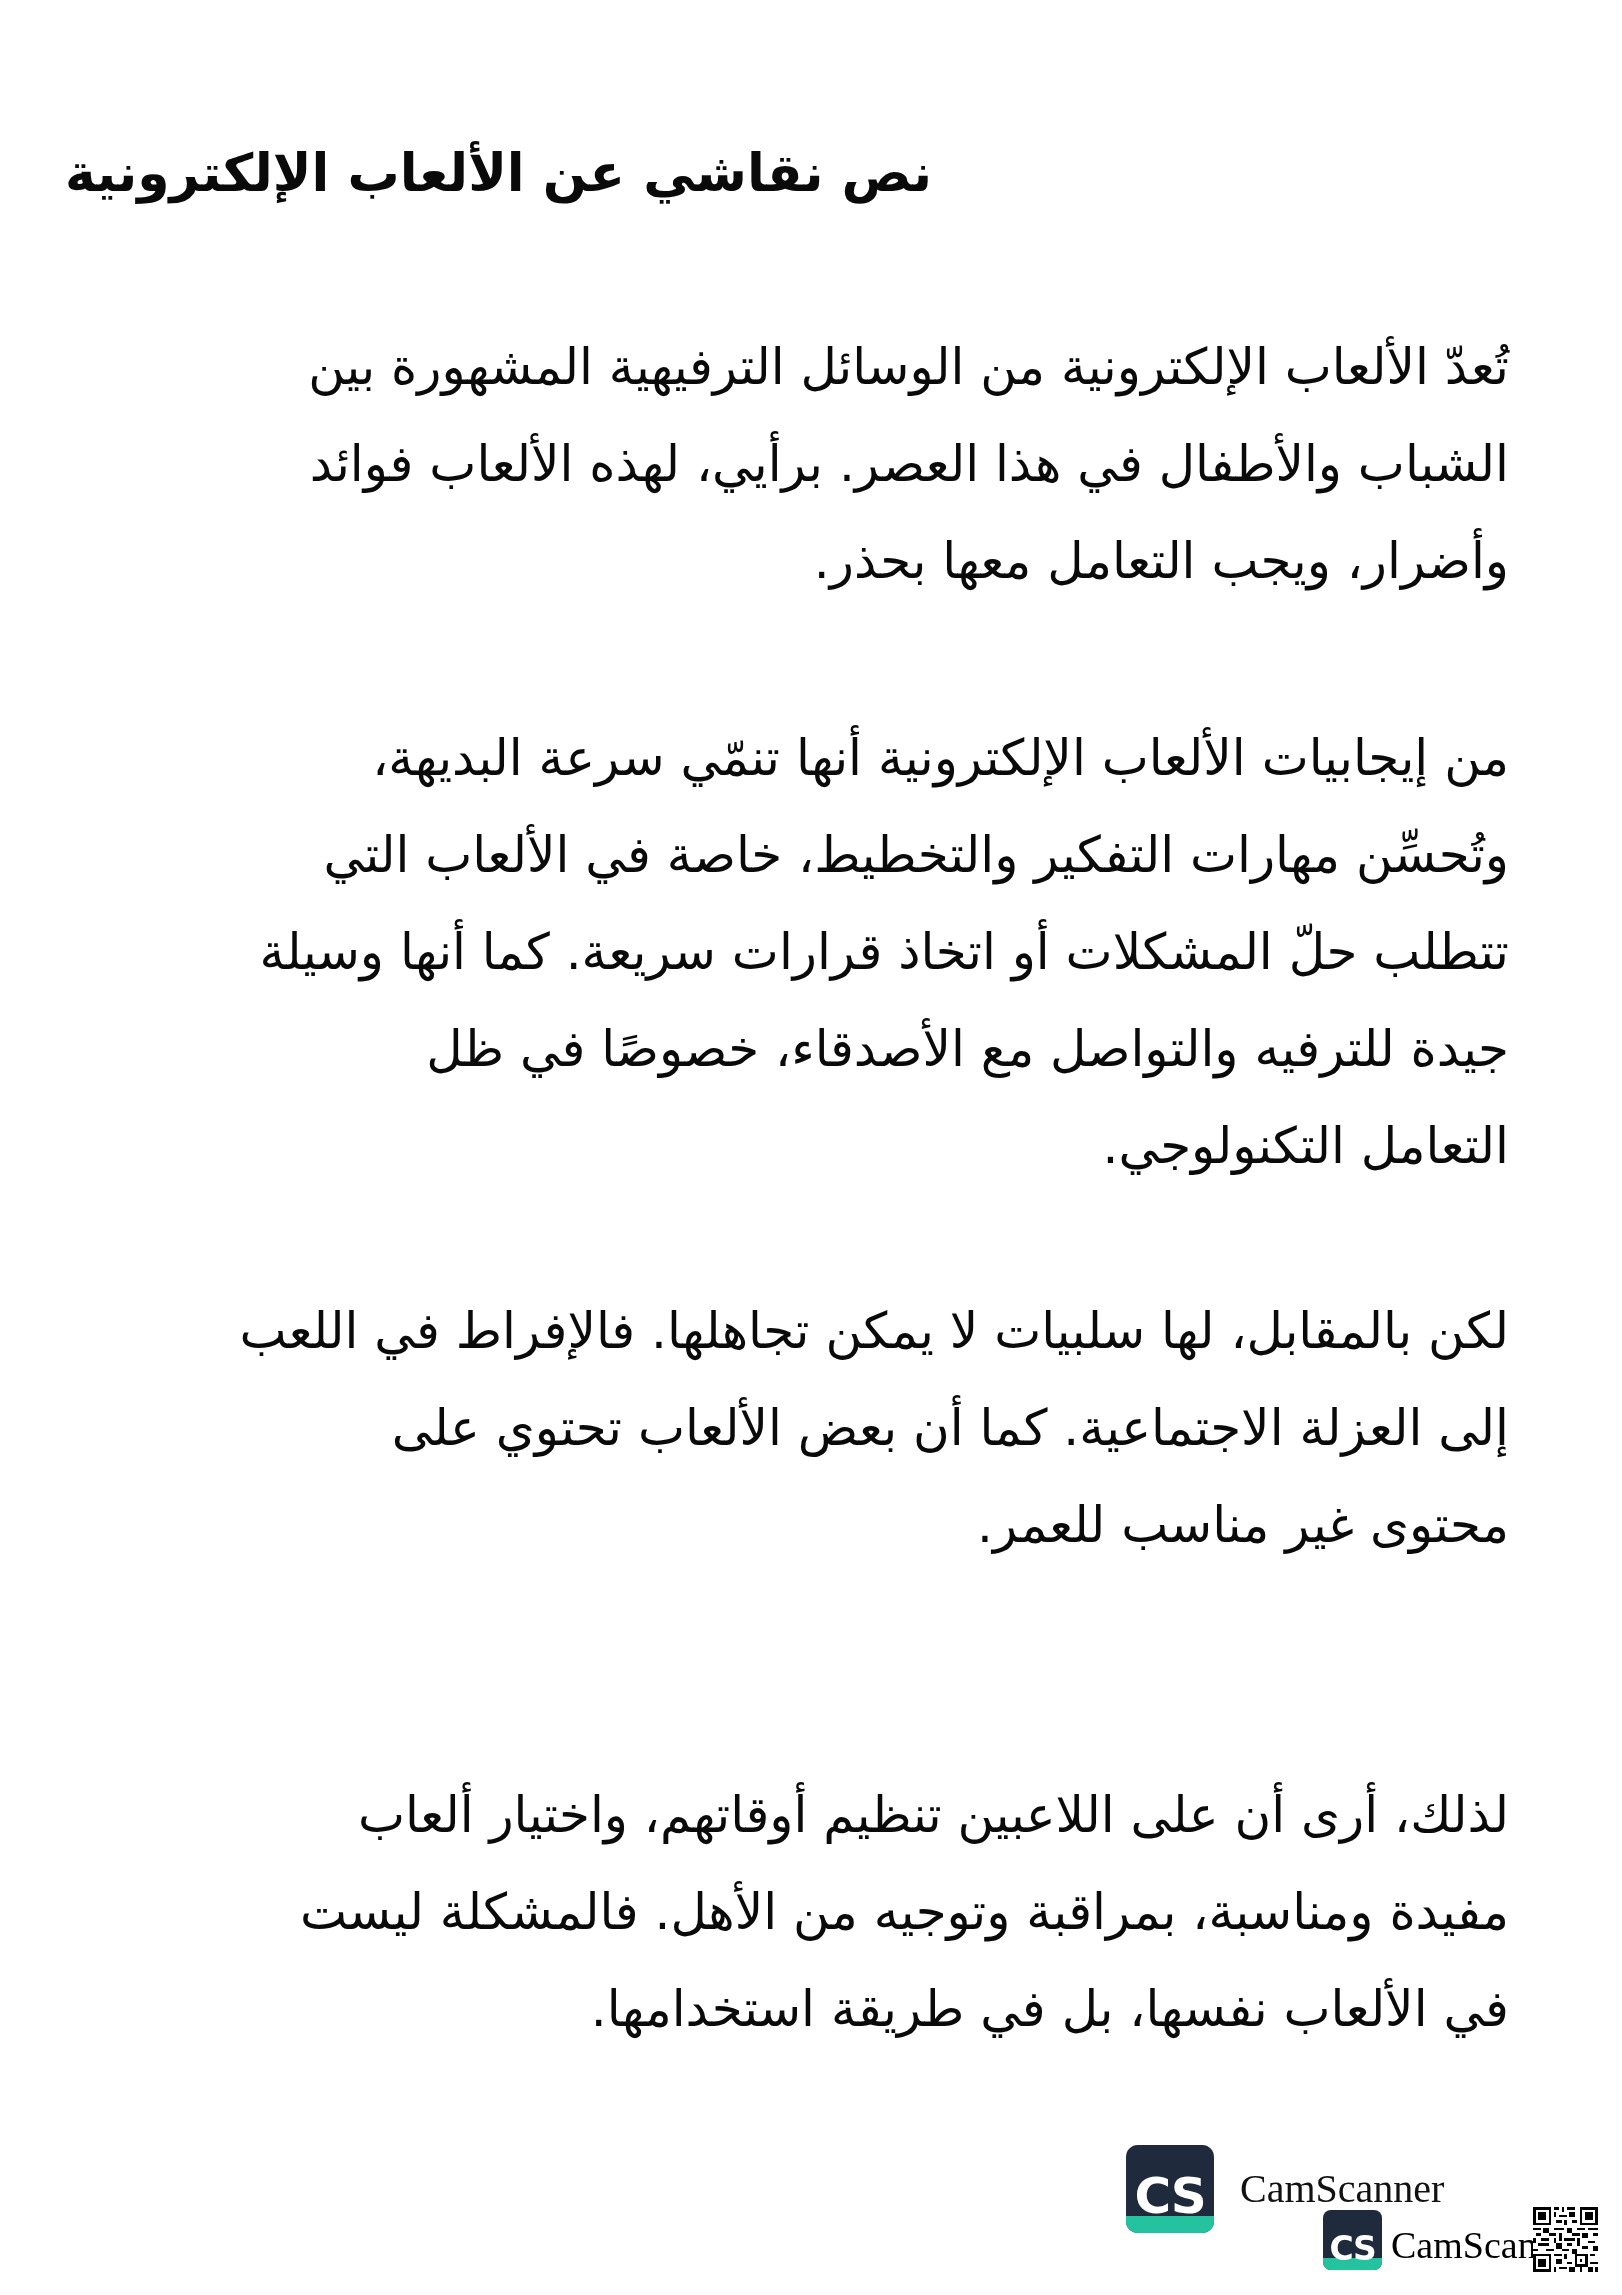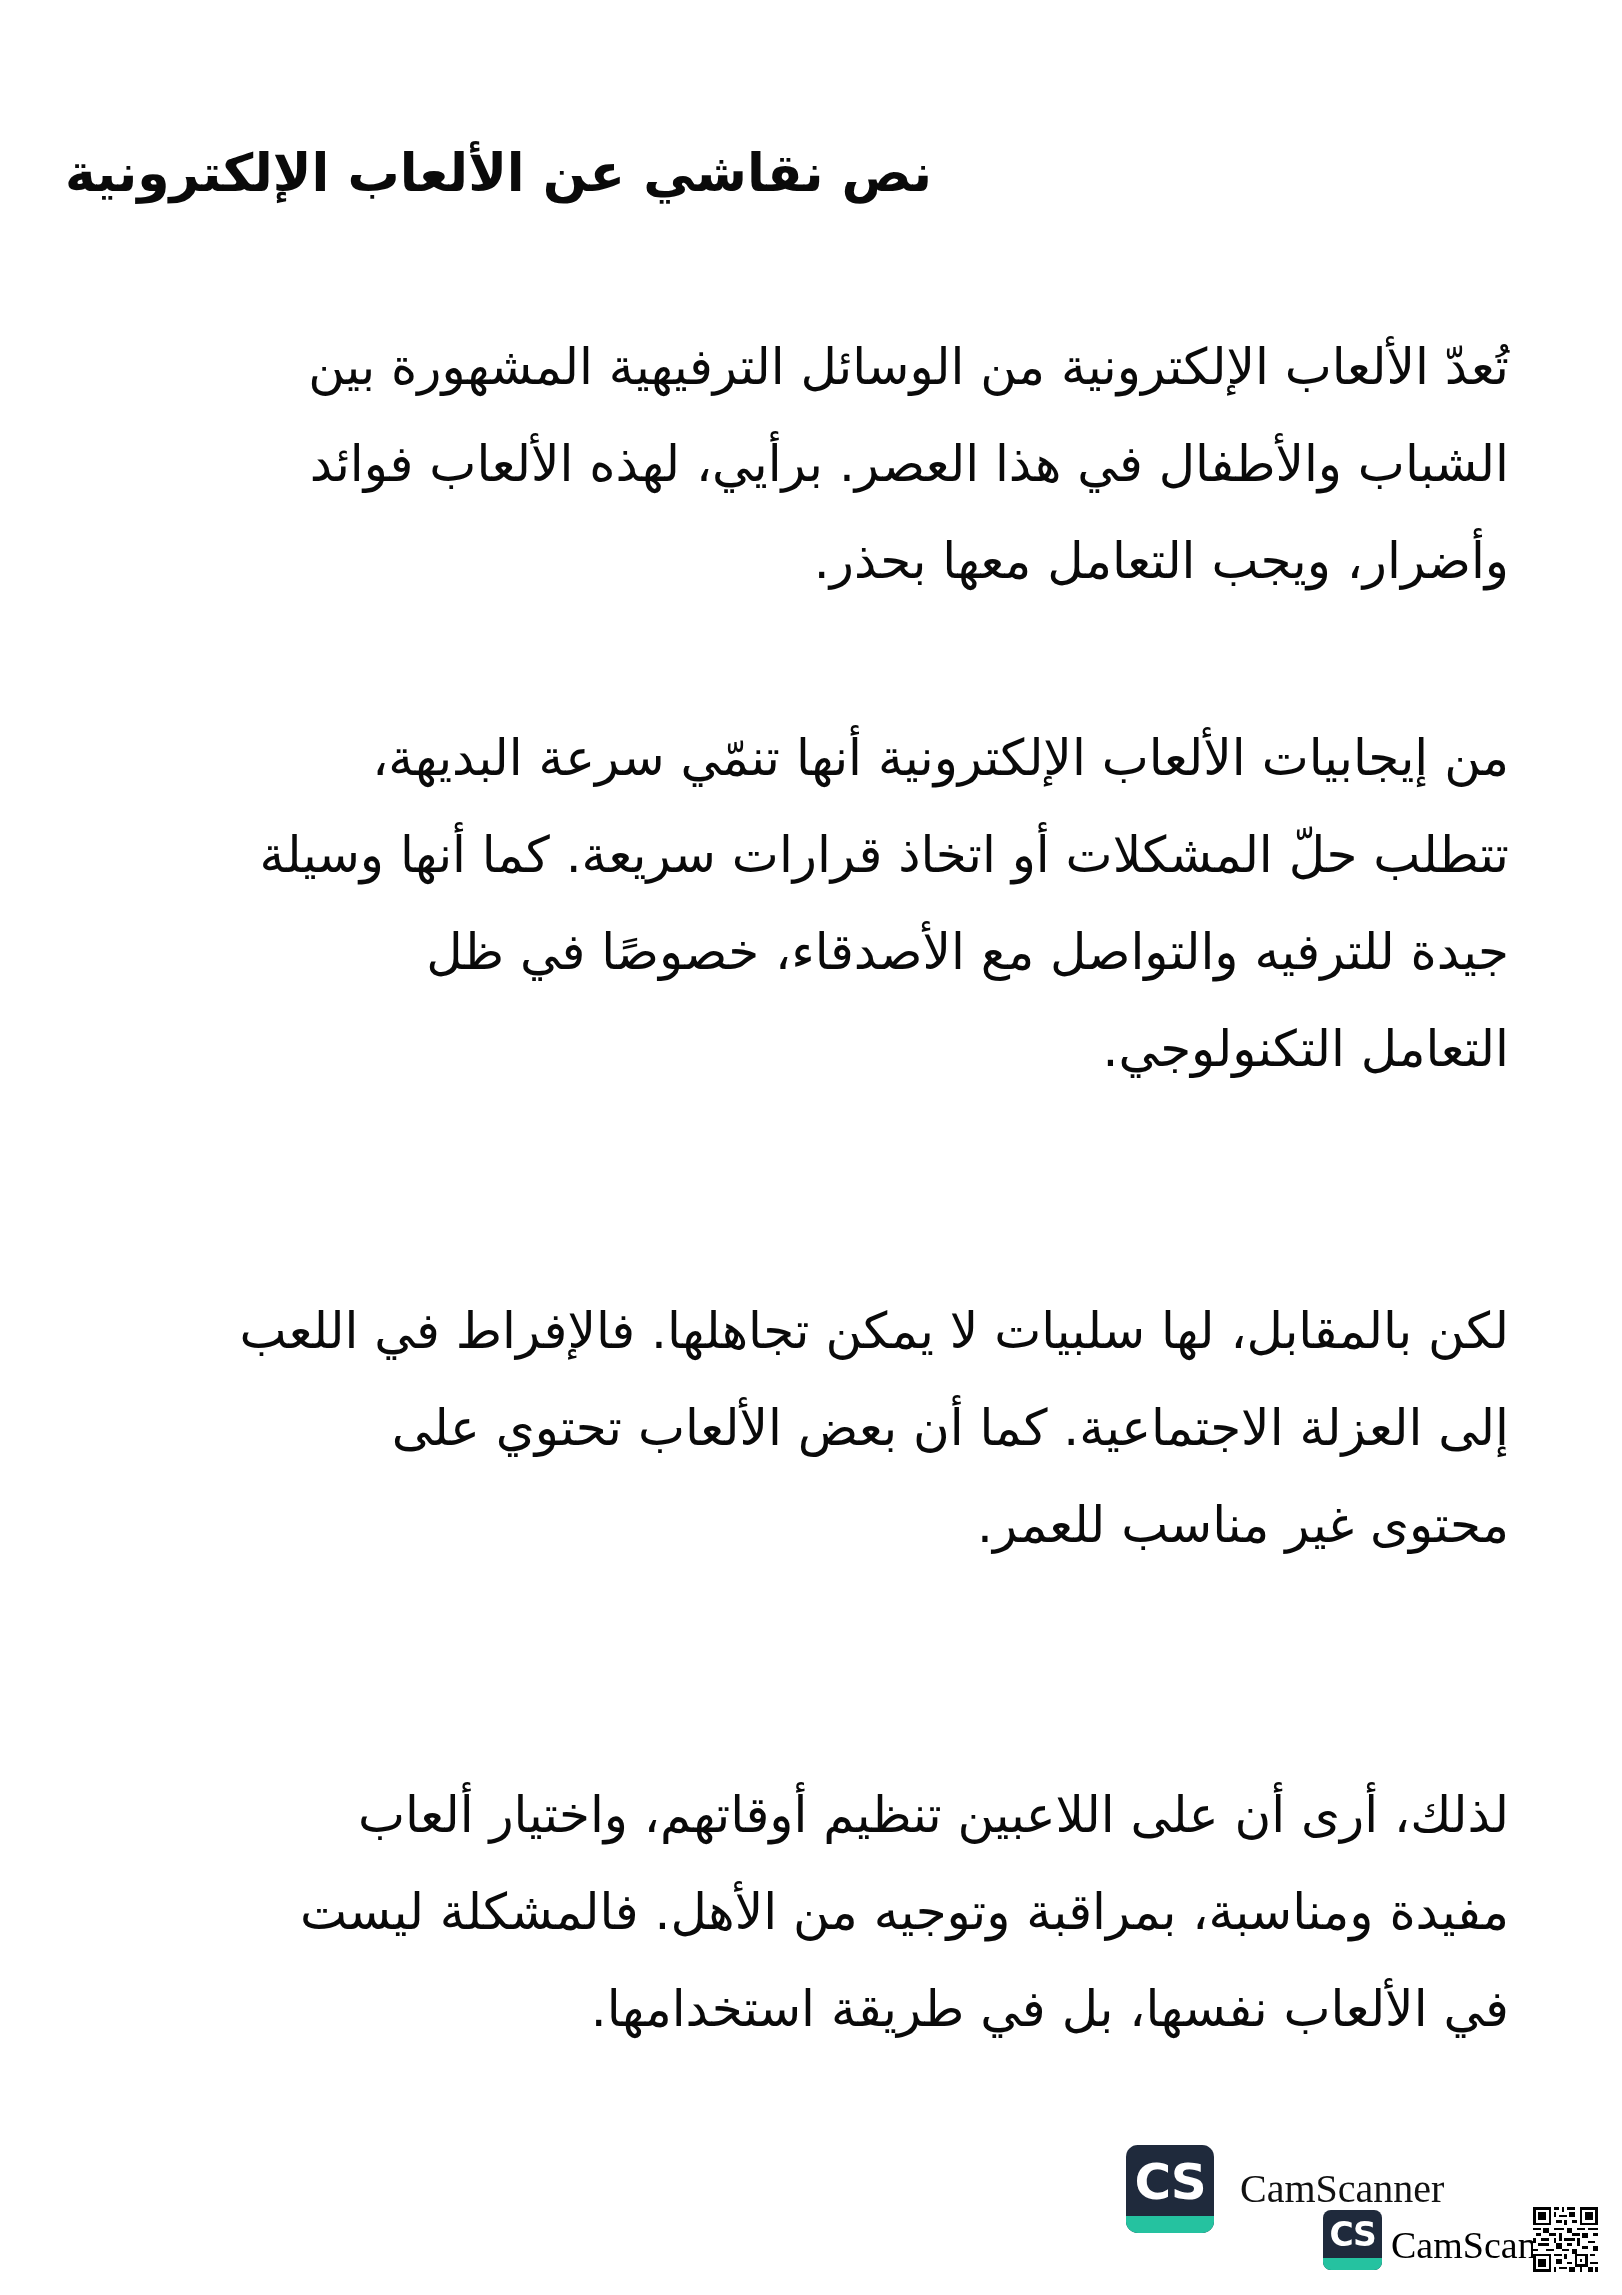--- a/index.html
+++ b/index.html
@@ -63,20 +63,21 @@
     background: #25c2a0;
   }
   .cs-logo .cs-letters {
     position: absolute;
     left: 0; right: 0;
     text-align: center;
     color: #ffffff;
     font-family: "DejaVu Sans", sans-serif;
     font-weight: bold;
     letter-spacing: -1.3px;
+    margin-top: 14px;
   }
   .cs-logo-big {
     left: 1126px; top: 2145px;
     width: 88px; height: 88px;
   }
   .cs-logo-big .cs-band { height: 17px; }
   .cs-logo-big .cs-letters { top: 7.9px; font-size: 50px; line-height: 59px; }
 
   .cs-logo-small {
     left: 1323px; top: 2210px;
@@ -121,20 +122,21 @@
   <div class="title">نص نقاشي عن الألعاب الإلكترونية</div>
 
   <div class="para p1">
     <span class="line">تُعدّ الألعاب الإلكترونية من الوسائل الترفيهية المشهورة بين</span>
     <span class="line">الشباب والأطفال في هذا العصر. برأيي، لهذه الألعاب فوائد</span>
     <span class="line">وأضرار، ويجب التعامل معها بحذر.</span>
   </div>
 
   <div class="para p2">
     <span class="line">من إيجابيات الألعاب الإلكترونية أنها تنمّي سرعة البديهة،</span>
+    <span class="line">وتُحسِّن مهارات التفكير والتخطيط، خاصة في الألعاب التي</span>
     <span class="line">تتطلب حلّ المشكلات أو اتخاذ قرارات سريعة. كما أنها وسيلة</span>
     <span class="line">جيدة للترفيه والتواصل مع الأصدقاء، خصوصًا في ظل</span>
     <span class="line">التعامل التكنولوجي.</span>
   </div>
 
   <div class="para p3">
     <span class="line">لكن بالمقابل، لها سلبيات لا يمكن تجاهلها. فالإفراط في اللعب</span>
     <span class="line">إلى العزلة الاجتماعية. كما أن بعض الألعاب تحتوي على</span>
     <span class="line">محتوى غير مناسب للعمر.</span>
   </div>

